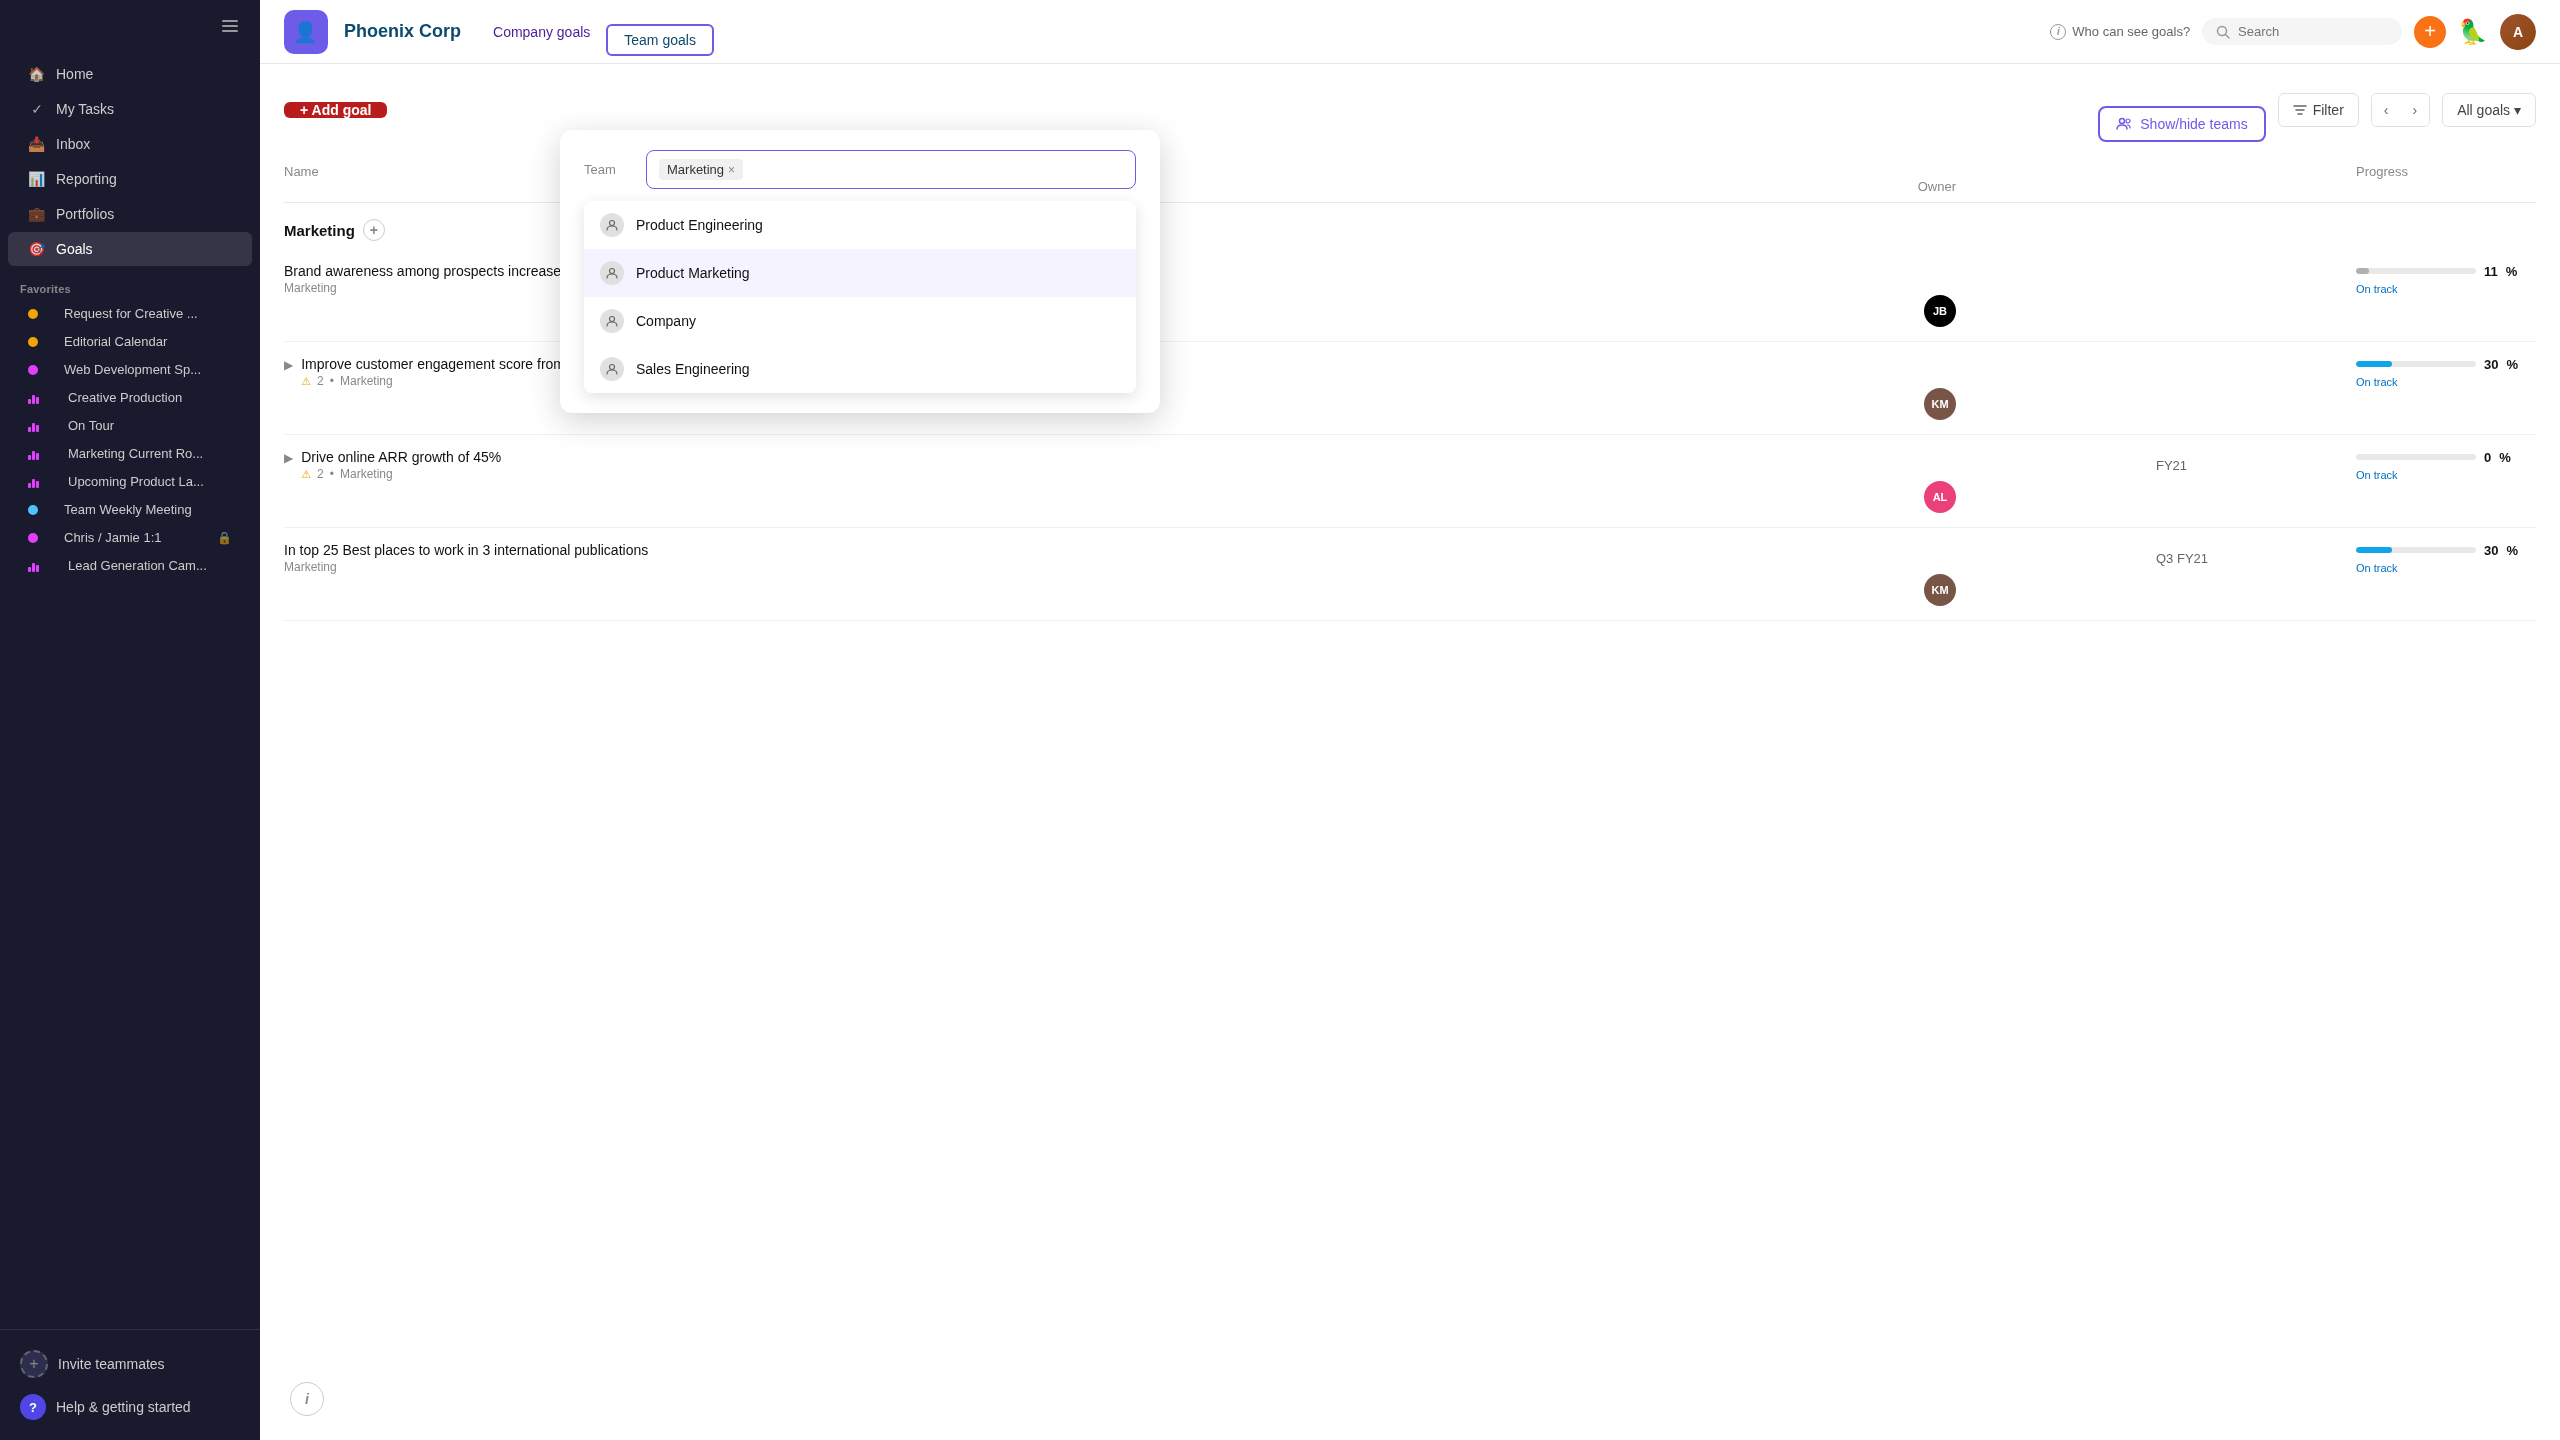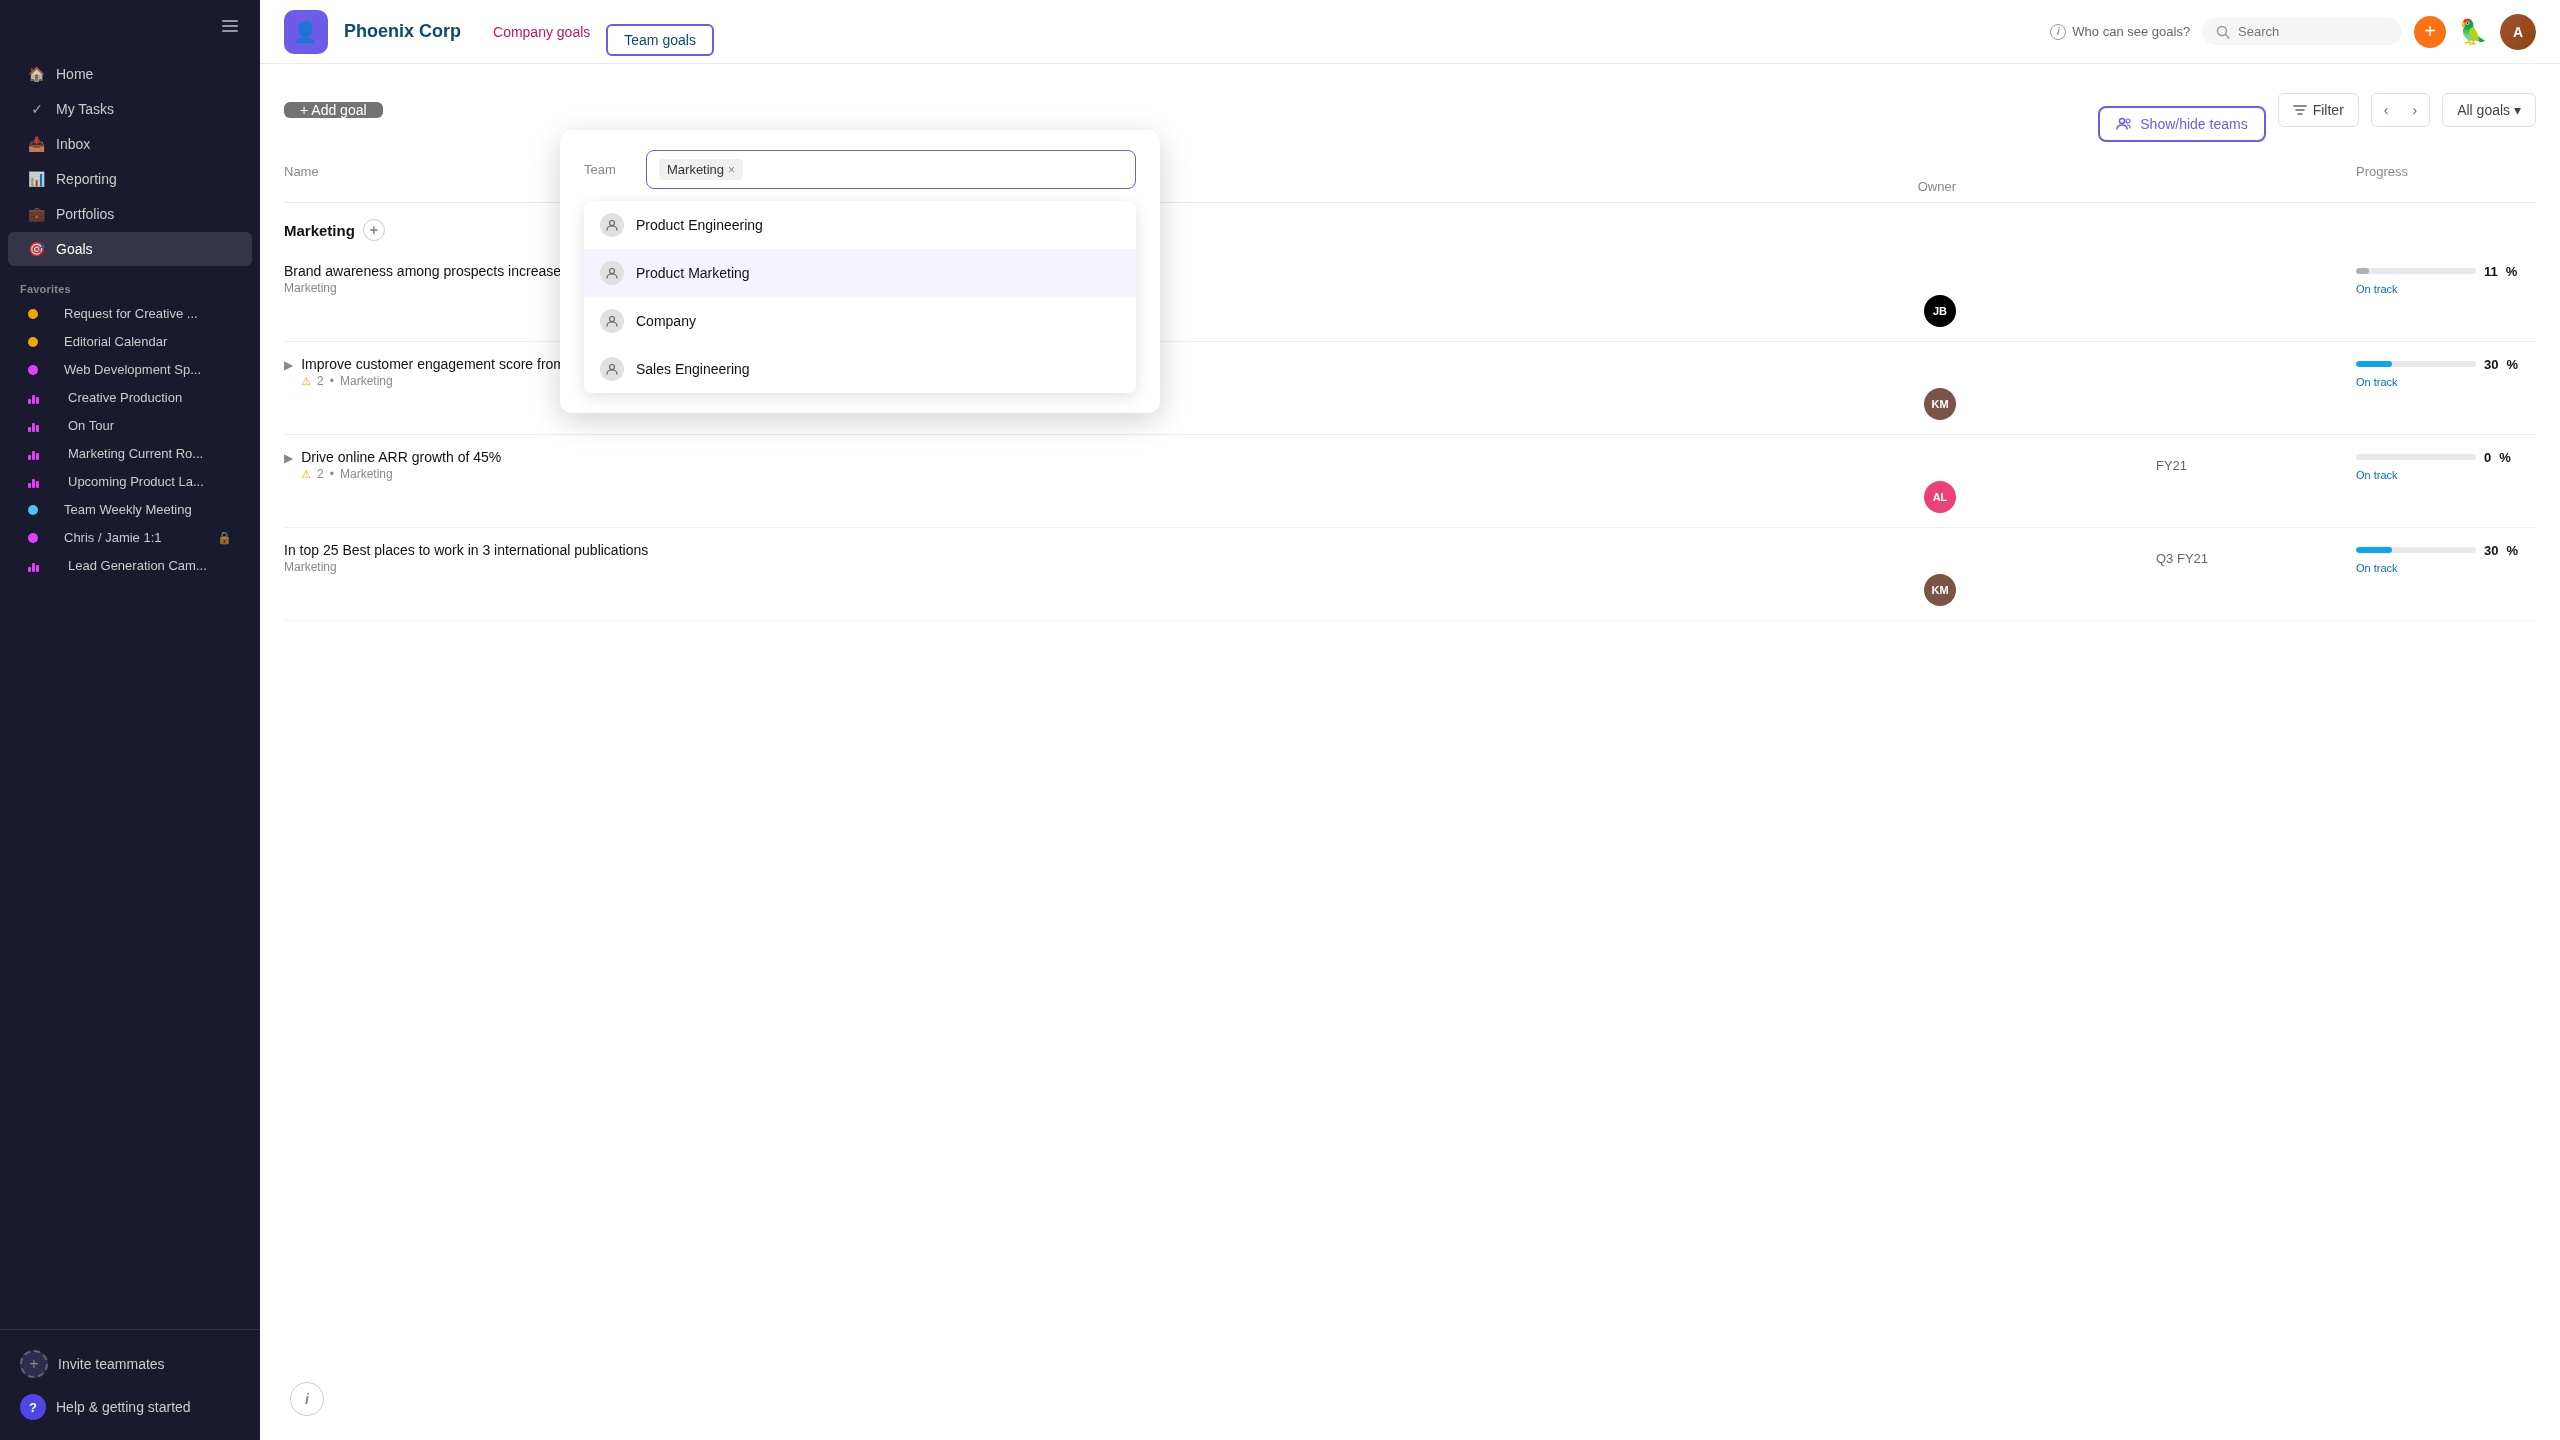--- a/index.html
+++ b/index.html
@@ -145,21 +145,21 @@
       justify-content: center;
       color: #fff;
       font-size: 20px;
     }
     .header-title-group { display: flex; flex-direction: column; }
     .header-company { font-size: 18px; font-weight: 700; color: #0c4a6e; }
     .header-tabs { display: flex; align-items: center; gap: 0; }
     .header-tab {
       padding: 6px 16px;
       font-size: 14px;
-      color: #be185d;
+      color: #4c1d95;
       cursor: pointer;
       border-radius: 6px;
       font-weight: 500;
     }
     .header-tab.active {
       color: #0c4a6e;
       border: 2px solid #6c5ce7;
       border-radius: 6px;
       margin-top: 17px;
     }
@@ -236,27 +236,27 @@
       display: flex;
       align-items: center;
       padding: 14px 24px;
       gap: 12px;
       flex-shrink: 0;
     }
     .add-goal-btn {
       display: flex;
       align-items: center;
       gap: 6px;
-      background: #737373;
+      background: #b91c1c;
       color: #fff;
       border: none;
       border-radius: 6px;
       padding: 0 16px;
       font-size: 14px;
-      font-weight: 400;
+      font-weight: 700;
       cursor: pointer;
     }
     .show-hide-btn {
       display: flex;
       align-items: center;
       gap: 8px;
       border: 2px solid #6c5ce7;
       color: #6c5ce7;
       background: #fff;
       border-radius: 8px;

